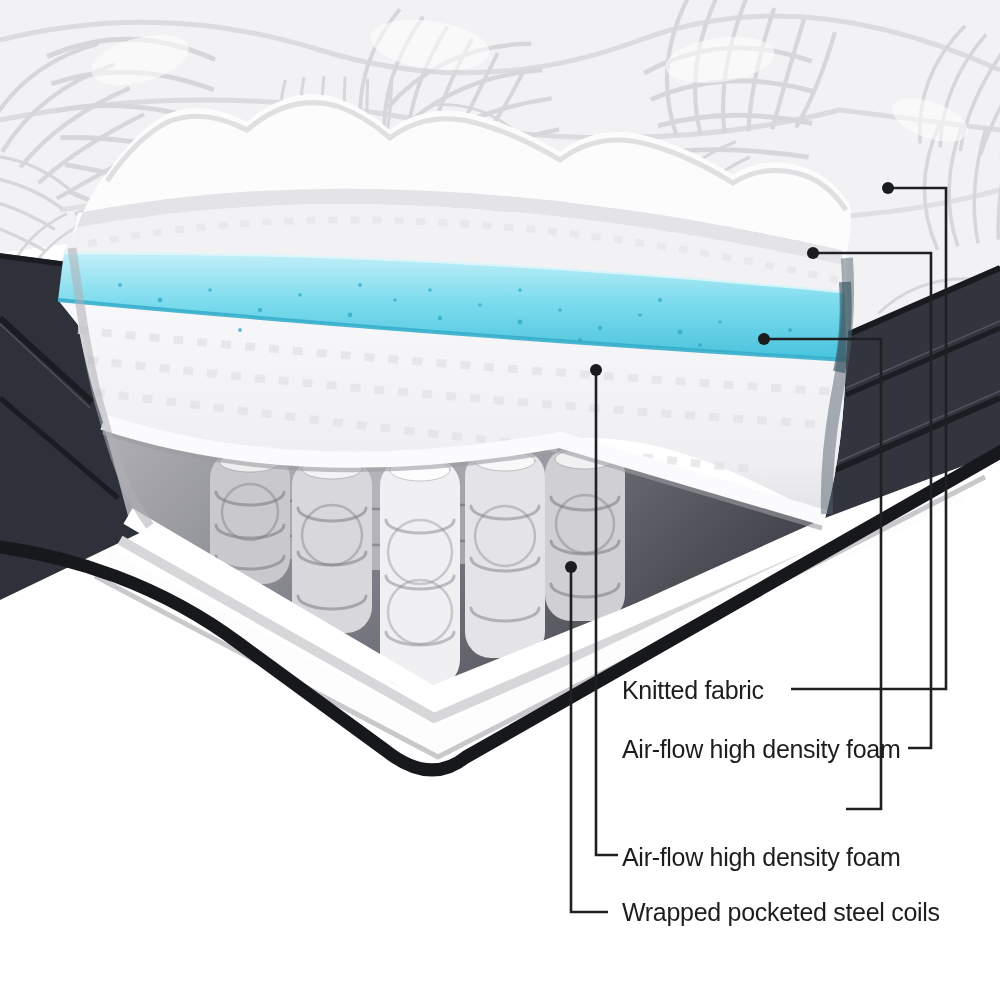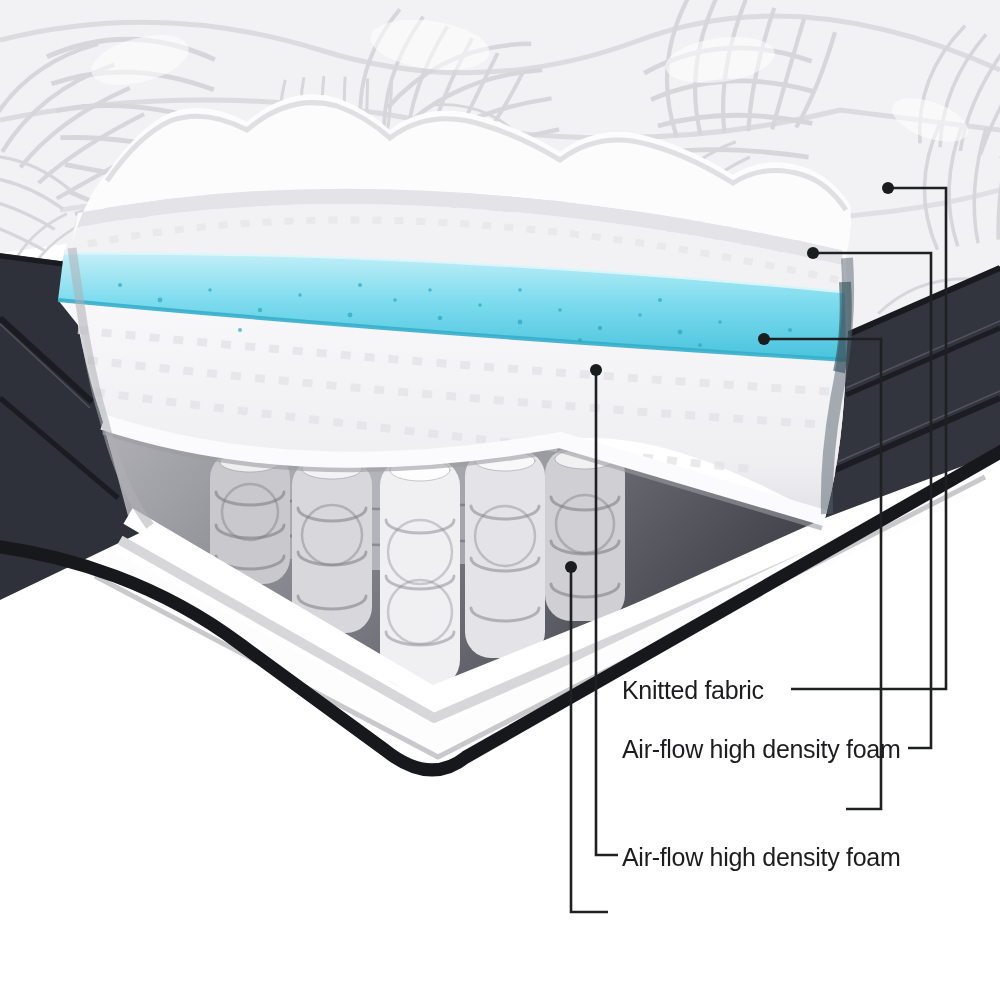--- a/index.html
+++ b/index.html
@@ -221,13 +221,14 @@
     <circle cx="813" cy="253" r="6"></circle>
     <circle cx="764" cy="339" r="6"></circle>
     <circle cx="596" cy="370" r="6"></circle>
     <circle cx="571" cy="567" r="6"></circle>
   </g>
 </svg>
 
 <div class="callout-label" style="top:676px">Knitted fabric</div>
 <div class="callout-label" style="top:735px">Air-flow high density foam</div>
 <div class="callout-label" style="top:843px">Air-flow high density foam</div>
+<div class="callout-label" style="top:898px">Wrapped pocketed steel coils</div>
 </div>
 
 </body></html>

